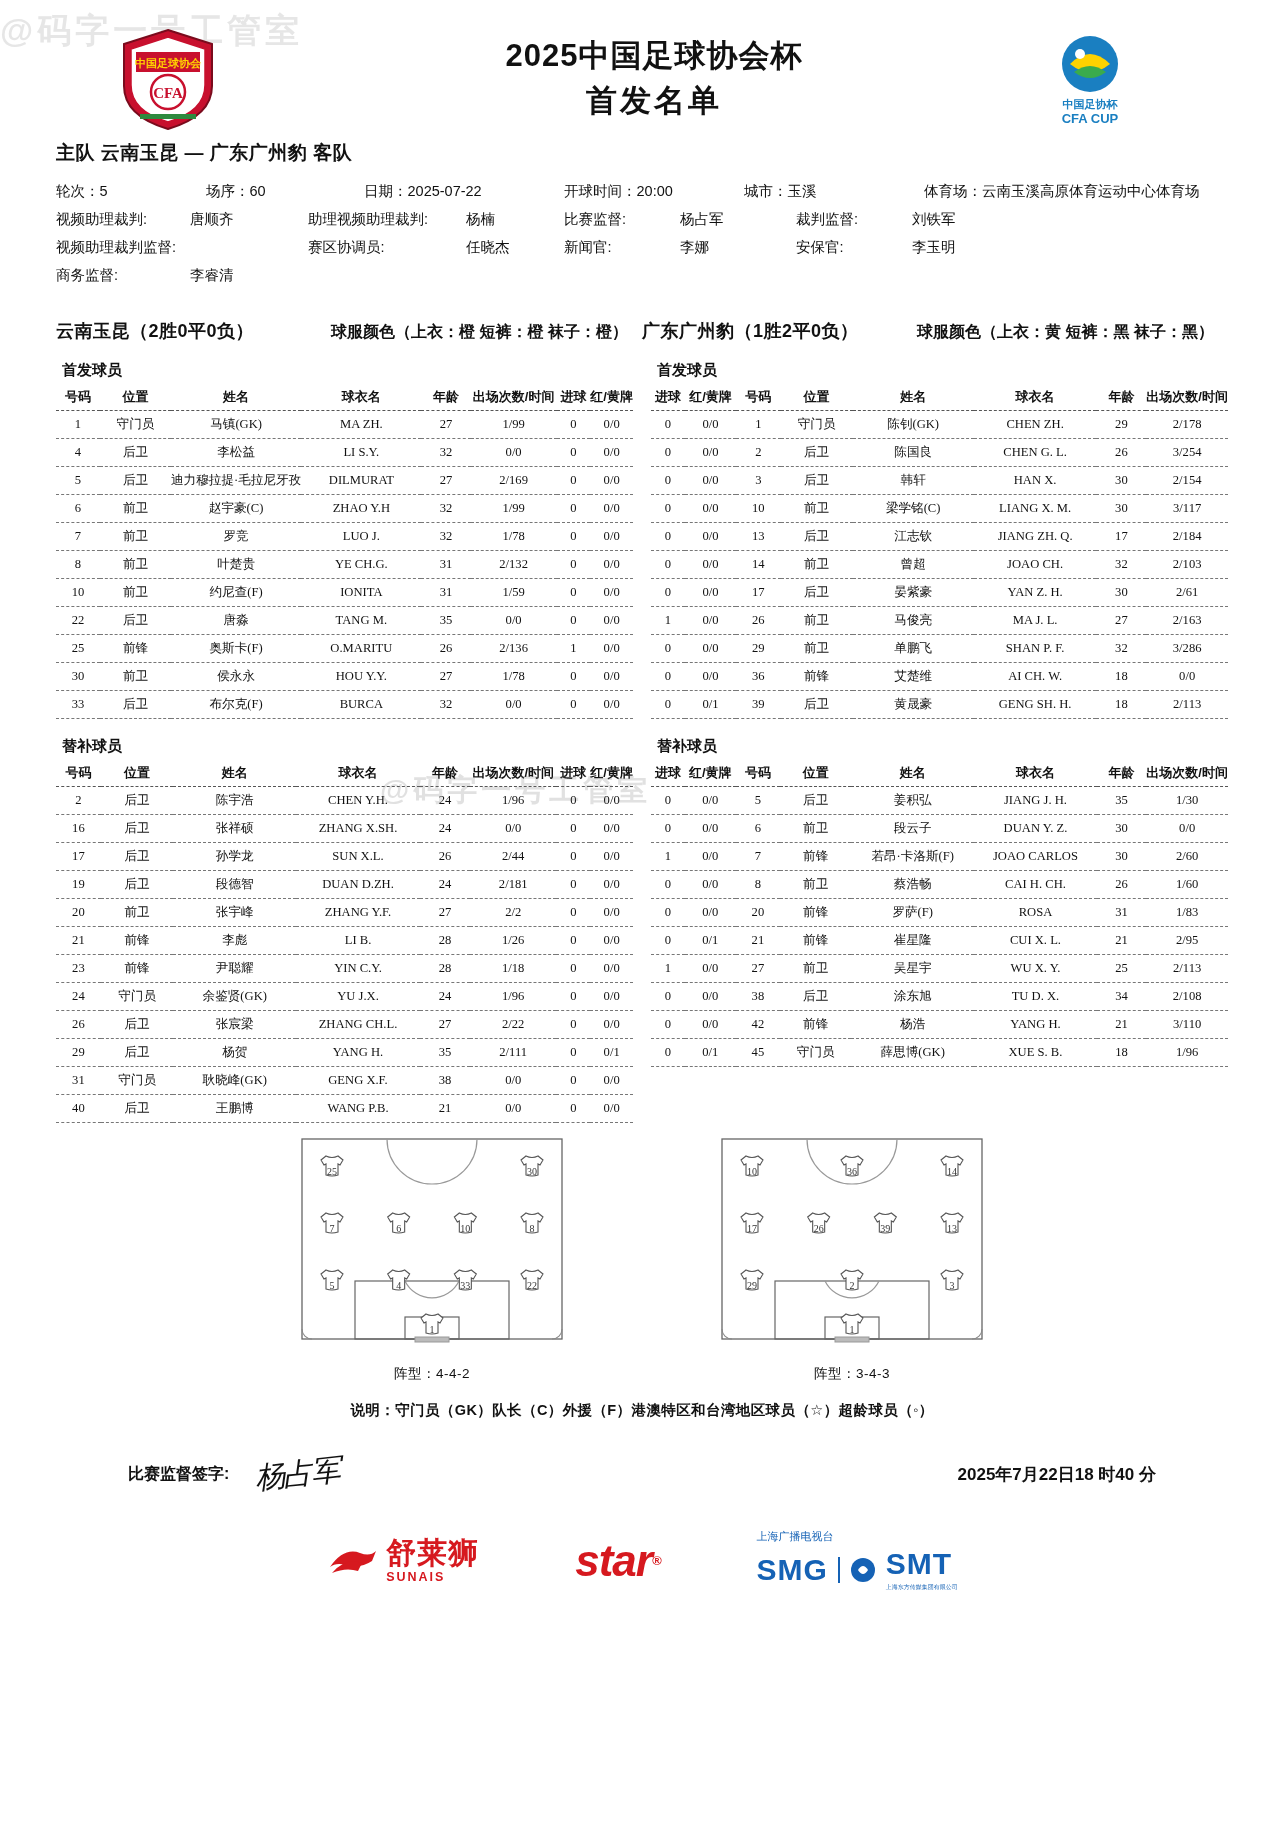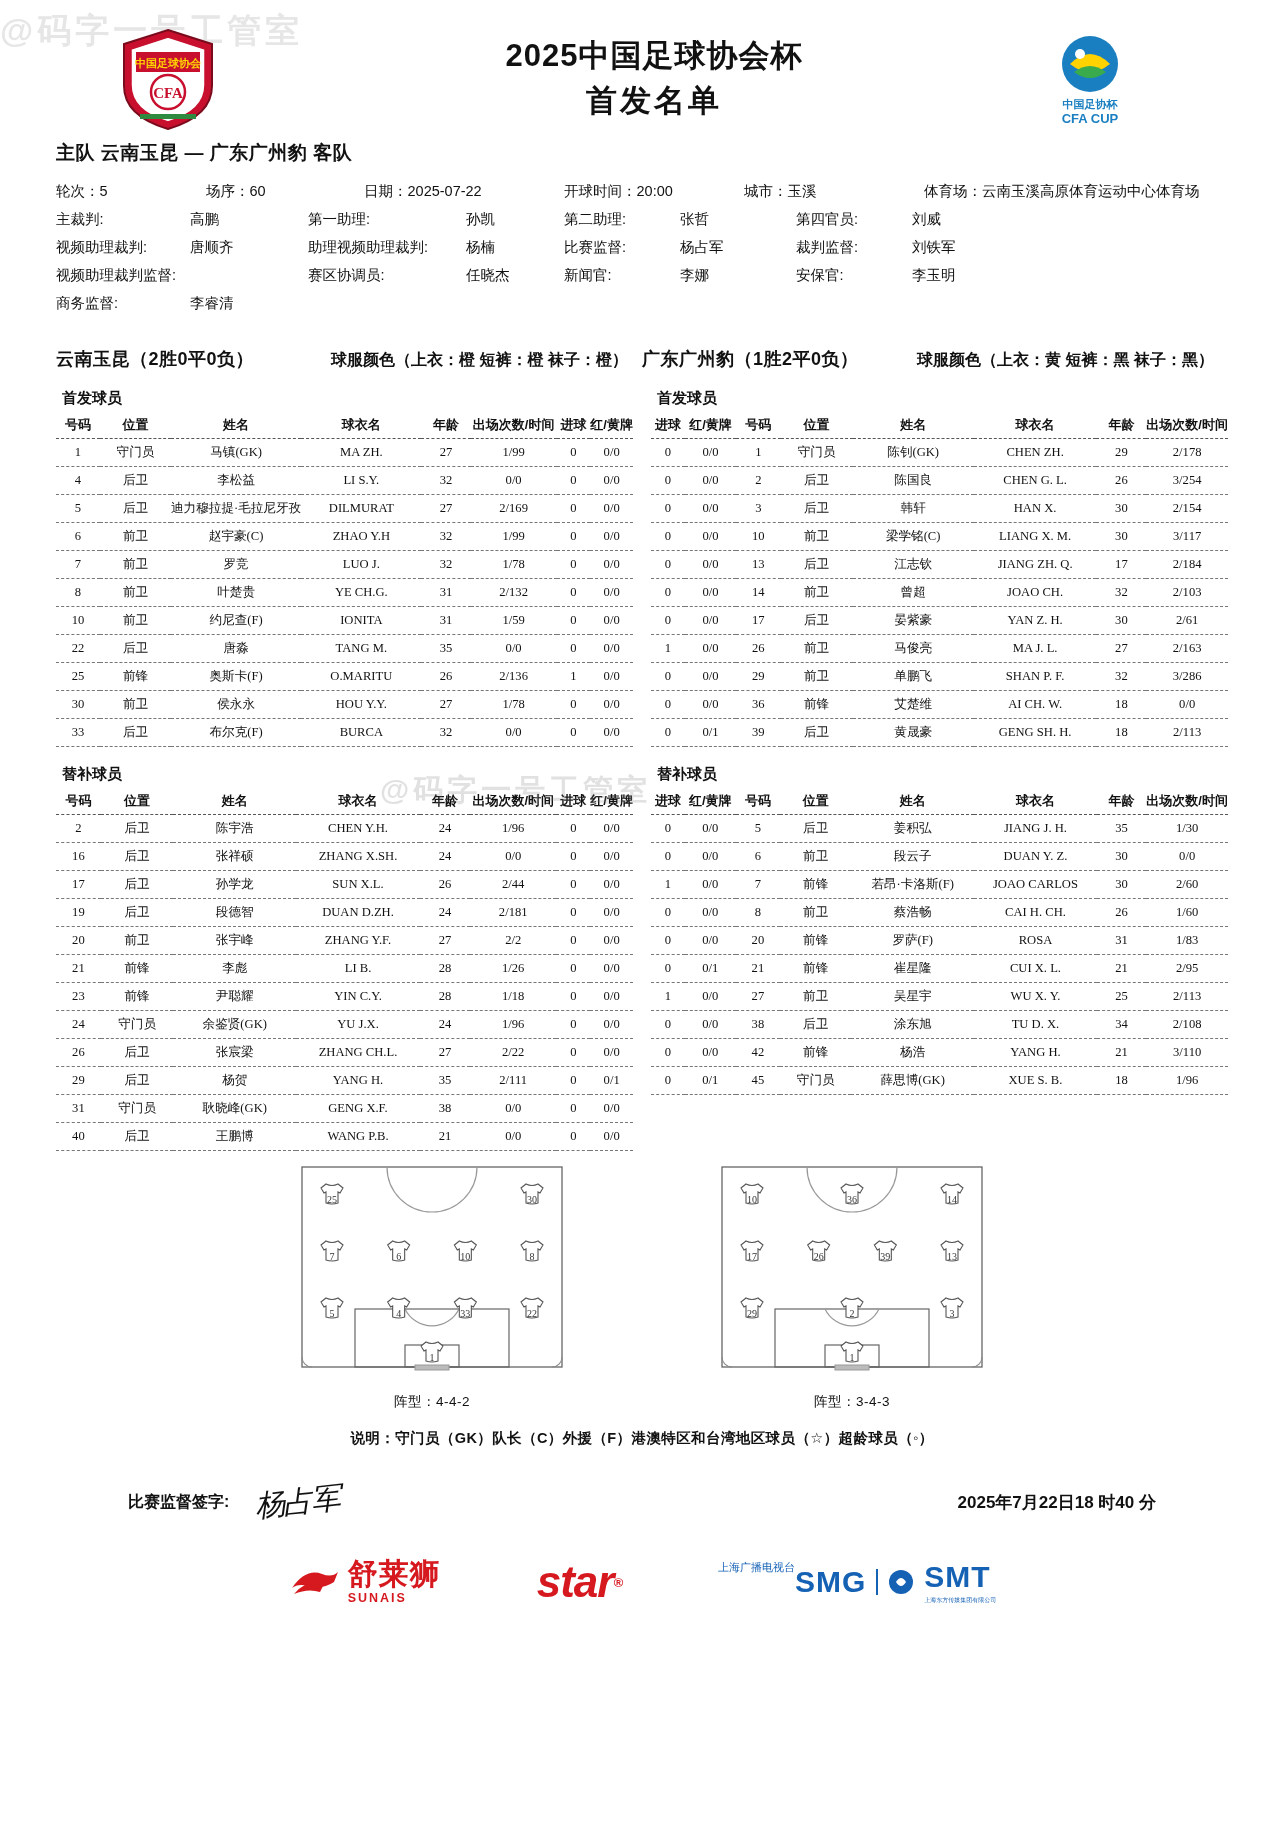--- a/index.html
+++ b/index.html
@@ -130,21 +130,21 @@
     gap:96px; margin-top:34px;
   }
   .sp { display:flex; align-items:center; }
   .sp-sunais-txt { display:flex; flex-direction:column; line-height:1; margin-left:6px; }
   .sp-sunais-cn { font-size:30px; font-weight:bold; color:#d6191f; letter-spacing:1px; }
   .sp-sunais-en { font-size:12.5px; font-weight:bold; color:#d6191f; letter-spacing:2px; margin-top:3px; }
   .sp-star {
     font-size:44px; font-weight:bold; color:#d6191f; font-style:italic;
     font-family:"Liberation Sans","DejaVu Sans",sans-serif; letter-spacing:-1px;
   }
-  .sp-smg { display:flex; flex-direction:row; align-items:flex-start; }
+  .sp-smg { display:flex; flex-direction:column; align-items:flex-start; }
   .sp-smg-top { font-size:11px; color:#1562b5; margin-bottom:3px; }
   .sp-smg-row { display:flex; align-items:center; gap:10px; }
   .sp-smg-main { font-size:30px; font-weight:bold; color:#1562b5; letter-spacing:1px; }
   .sp-smt-main { font-size:30px; font-weight:bold; color:#1562b5; letter-spacing:1px; }
   .sp-smg-sub { font-size:6px; color:#1562b5; margin-top:2px; }
   .divider-v { width:2px; height:26px; background:#1562b5; }
 
   
   .watermark {
     position:absolute; left:380px; top:770px; font-size:30px;
@@ -222,38 +222,20 @@
           <span class="mval">玉溪</span>
         </div>
         <div class="mcell">
           <span class="mlabel">体育场：</span>
           <span class="mval">云南玉溪高原体育运动中心体育场</span>
         </div>
       </div>
       <div id="officials-host">
           <div class="off-row">
             <div class="off-cell off-c1">
-              <span class="lb">主裁判:</span>
-              <span class="vl">高鹏</span>
-            </div>
-            <div class="off-cell off-c2">
-              <span class="lb">第一助理:</span>
-              <span class="vl">孙凯</span>
-            </div>
-            <div class="off-cell off-c3">
-              <span class="lb">第二助理:</span>
-              <span class="vl">张哲</span>
-            </div>
-            <div class="off-cell off-c4">
-              <span class="lb">第四官员:</span>
-              <span class="vl">刘威</span>
-            </div>
-          </div>
-          <div class="off-row">
-            <div class="off-cell off-c1">
               <span class="lb">视频助理裁判:</span>
               <span class="vl">唐顺齐</span>
             </div>
             <div class="off-cell off-c2">
               <span class="lb">助理视频助理裁判:</span>
               <span class="vl">杨楠</span>
             </div>
             <div class="off-cell off-c3">
               <span class="lb">比赛监督:</span>
               <span class="vl">杨占军</span>

